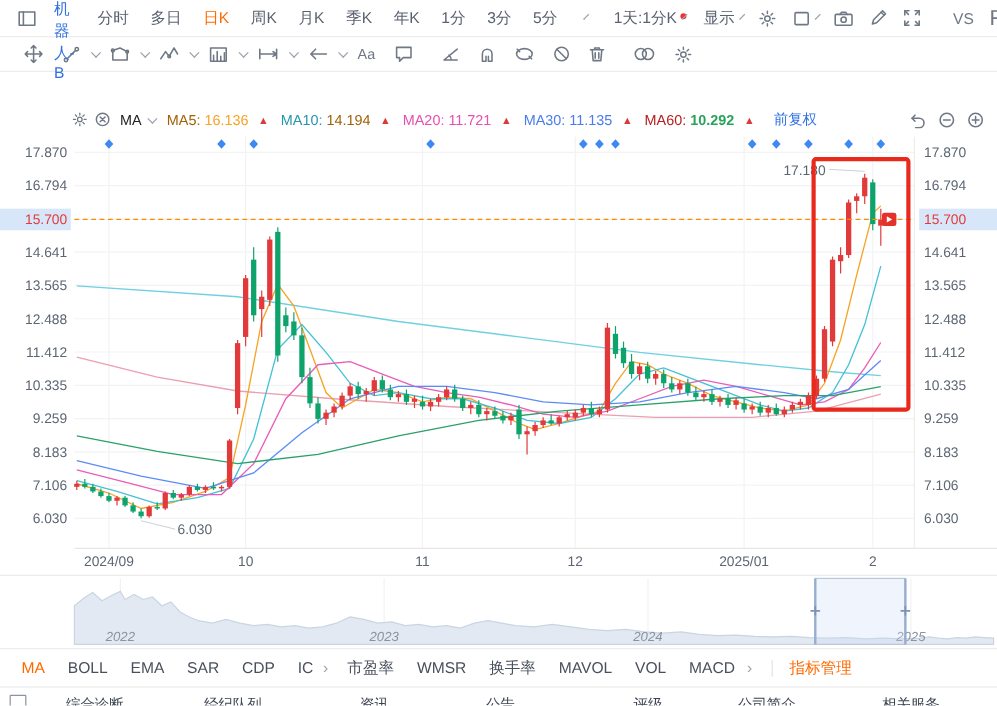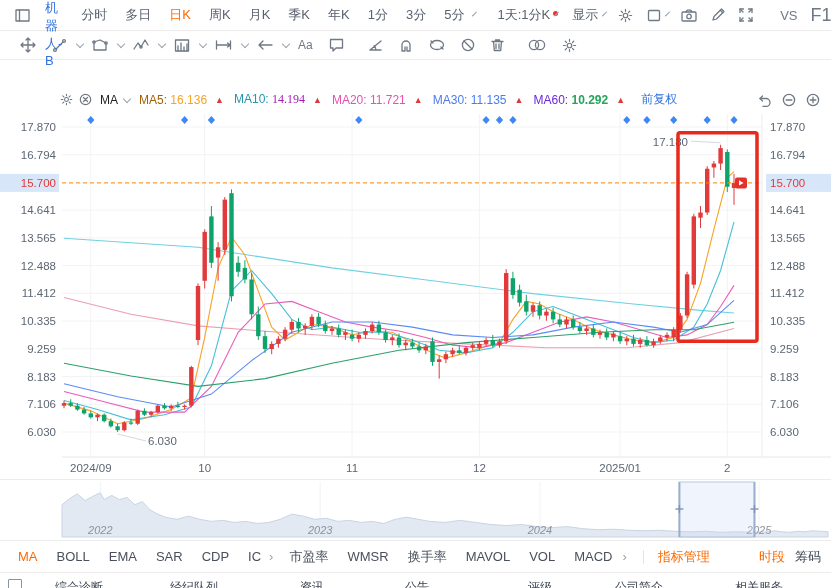--- a/index.html
+++ b/index.html
@@ -59,21 +59,21 @@
   <span class="name">微创机器人-B</span>
   <span class="item">分时</span>
   <span class="item">多日</span>
   <span class="item active">日K</span>
   <span class="item">周K</span>
   <span class="item">月K</span>
   <span class="item">季K</span>
   <span class="item">年K</span>
   <span class="item">1分</span>
   <span class="item">3分</span>
-  <span class="item" style="margin-right:6px">5分</span>
+  <span class="item" style="margin-right:20px">5分</span>
     <span class="chev"></span>
   <span class="vdiv"></span>
   <span class="item" style="position:relative;margin-right:2px">
     <span>1天:1分K</span>
     <span class="reddot" style="right:-8px"></span>
   </span>
     <span class="chev"></span>
   <span class="item" style="margin-left:14px;margin-right:2px">显示</span>
     <span class="chev"></span>
   <span class="icon" style="margin-left:12px">
@@ -509,27 +509,27 @@
       <svg width="13" height="13" viewBox="0 0 14 14">
           <circle cx="7" cy="7" r="5.6"></circle>
           <path d="M4.8 4.8l4.4 4.4M9.2 4.8l-4.4 4.4"></path>
         </svg>
     </span>
     <span class="malab">MA</span>
       <span class="chev"></span>
     <span style="width:8px"></span>
     <span class="lg-item"><span style="color: #a16207;">MA5:</span> <span style="color: rgb(247, 163, 37);">16.136</span></span>
       <span class="tri">▲</span>
-    <span class="lg-item"><span style="color: rgb(37, 150, 173);">MA10:</span> <span style="color: #a21caf; font-family: Liberation Serif, serif;">14.194</span></span>
+    <span class="lg-item"><span style="color: rgb(37, 150, 173);">MA10:</span> <span style="color: #a16207;">14.194</span></span>
       <span class="tri">▲</span>
     <span class="lg-item"><span style="color: rgb(231, 80, 176);">MA20:</span> <span style="color: rgb(231, 80, 176);">11.721</span></span>
       <span class="tri">▲</span>
     <span class="lg-item"><span style="color: rgb(75, 123, 236);">MA30:</span> <span style="color: rgb(75, 123, 236);">11.135</span></span>
       <span class="tri">▲</span>
-    <span class="lg-item"><span style="color: #6d28d9;">MA60:</span> <span style="color: rgb(39, 163, 92); font-weight: bold;">10.292</span></span>
+    <span class="lg-item"><span style="color: #b91c1c;">MA60:</span> <span style="color: rgb(39, 163, 92); font-weight: bold;">10.292</span></span>
       <span class="tri">▲</span>
     <span class="adj">前复权</span>
   </div>
 
   <div id="zoomicons">
     <span class="icon">
       <svg width="15" height="13" viewBox="0 0 15 13">
           <path d="M3 4.5h6a4 4 0 0 1 0 8H6"></path>
           <path d="M5.5 2L3 4.5 5.5 7"></path>
         </svg>
@@ -580,24 +580,20 @@
   <span class="more">›</span>
   <span class="tab">市盈率</span>
   <span class="tab">WMSR</span>
   <span class="tab">换手率</span>
   <span class="tab">MAVOL</span>
   <span class="tab">VOL</span>
   <span class="tab" style="margin-right:10px">MACD</span>
   <span class="more">›</span>
   <span class="divider"></span>
   <span class="tab orange">指标管理</span>
-  <span class="rgroup">
-    <span class="tab orange">时段</span>
-    <span class="tab dark">筹码</span>
-  </span>
 </div>
 
 <div id="botbar">
   <span class="cbox"></span>
   <span class="bitem" style="left:55px">综合诊断</span>
   <span class="bitem" style="left:170px">经纪队列</span>
   <span class="bitem" style="left:300px">资讯</span>
   <span class="bitem" style="left:405px">公告</span>
   <span class="bitem" style="left:528px">评级</span>
   <span class="bitem" style="left:615px">公司简介</span>

